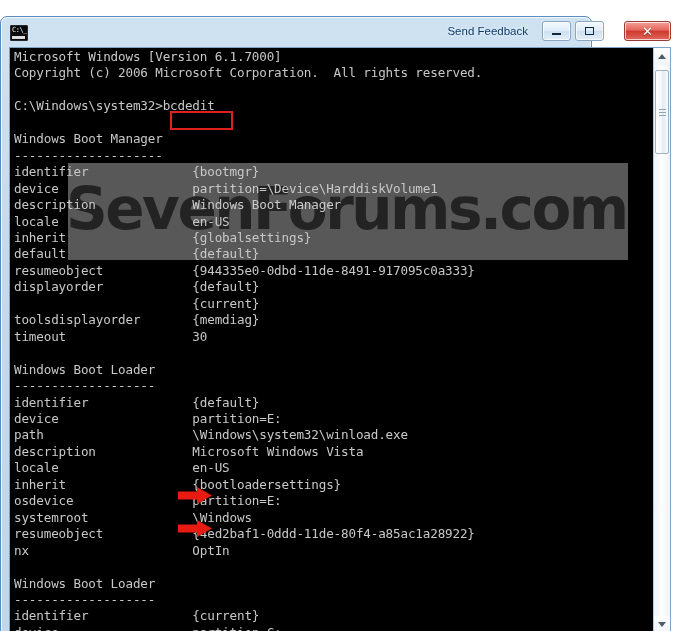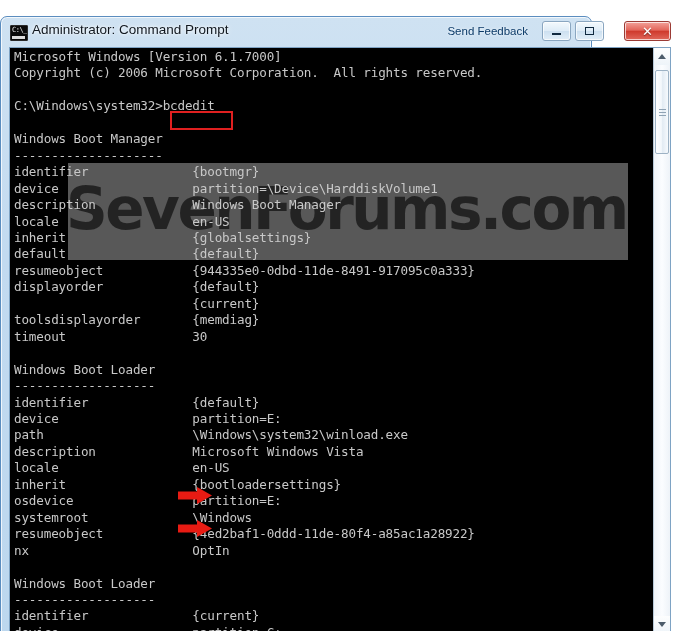--- a/index.html
+++ b/index.html
@@ -285,21 +285,20 @@
 </head>
 <body>
 
 <div id="window">
 
   <div id="titlebar">
     <div id="title-icon">
       <span class="glyph">C:\_</span>
       <span class="bar"></span>
     </div>
-    <div id="title-text">Administrator: Command Prompt</div>
 
     <div id="send-feedback">Send Feedback</div>
 
     <div class="winbtn" id="btn-min">
       <span class="sym"></span>
     </div>
     <div class="winbtn" id="btn-max">
       <span class="sym"></span>
     </div>
     <div class="winbtn" id="btn-close">

